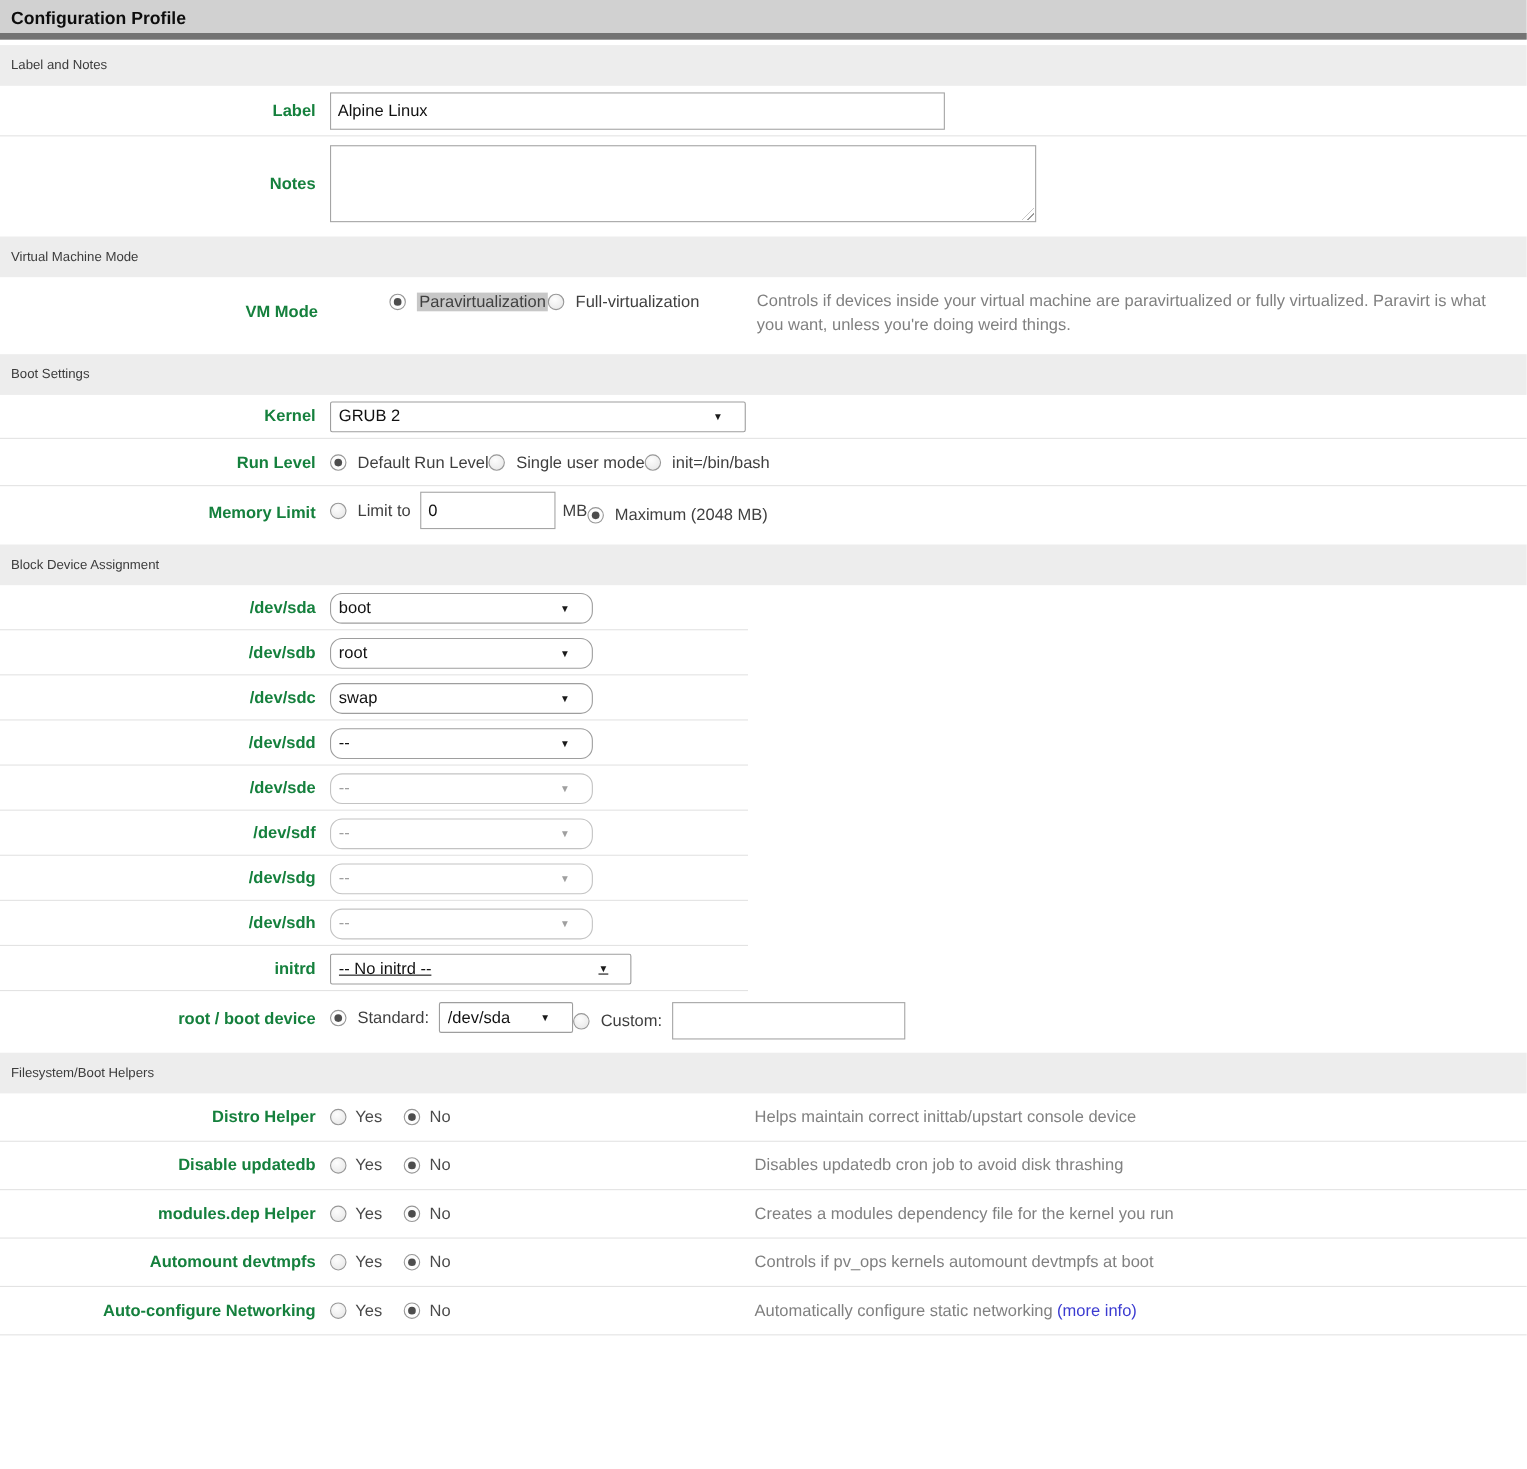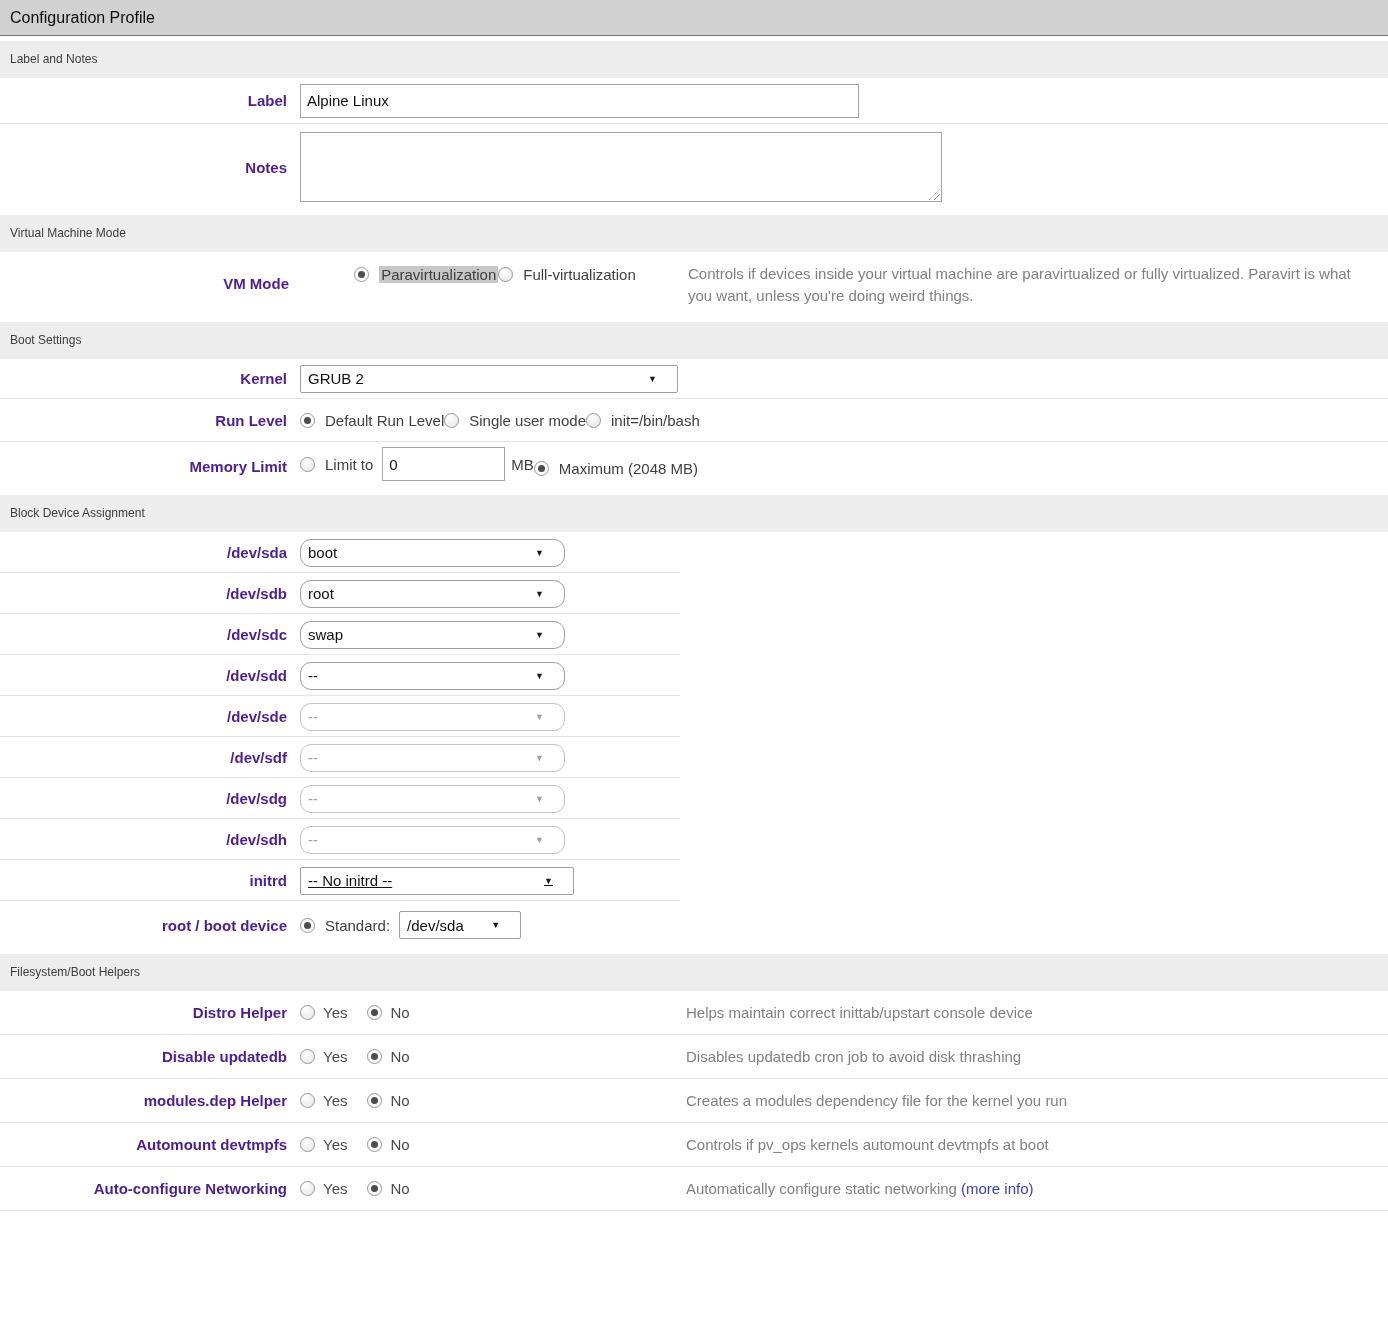--- a/index.html
+++ b/index.html
@@ -4,31 +4,31 @@
 <style>
   * { margin:0; padding:0; box-sizing:border-box; }
   html,body { background:#fff; }
   body {
     width:1388px; min-height:1335px;
     font-family:"Liberation Sans", sans-serif;
     font-size:15px; color:#222;
   }
   .title-bar {
     height:36px; line-height:36px; background:#d1d1d1;
-    border-bottom:1px solid #737373;
-    font-size:16px; font-weight:normal; color:#0d0d0d; padding-left:10px;
+    border-bottom:6px solid #737373;
+    font-size:16px; font-weight:bold; color:#0d0d0d; padding-left:10px;
   }
   .sec-header {
     height:37px; line-height:37px; background:#ededed;
     font-size:12px; color:#3c3c3c; padding-left:10px; margin-top:5px;
   }
   .row { display:flex; align-items:center; }
   .lab {
     width:300px; flex:none; text-align:right; padding-right:13px;
-    font-weight:bold; color:#4c1d95; font-size:15px;
+    font-weight:bold; color:#15803d; font-size:15px;
   }
   .ctlcol { display:flex; justify-content:center; }
   .fixedctl { width:386px; flex:none; }
   .help { color:#808080; font-size:15px; line-height:22px; padding-right:28px; }
   .bline { border-bottom:1px solid #e3e3e3; }
 
   
   .row-label-field { height:46px; }
   .row-notes { height:86px; }
   .row-vm { padding:8px 0 10px 0; align-items:flex-start;justify-content:flex-end; }
@@ -48,21 +48,21 @@
   
   .sel {
     height:28px; background:#fff; border:1px solid #9e9e9e; border-radius:2px;
     display:flex; align-items:center; padding:0 20px 0 7px;
     font-size:15px; color:#111; cursor:default;
   }
   .sel .sel-text { flex:1; white-space:nowrap; overflow:hidden; }
   .sel .arrow { font-size:9px; color:#1a1a1a; margin-left:8px; }
   .sel.disabled { color:#9f9f9f; border-color:#c3c3c3; }
   .sel.disabled .arrow { color:#9f9f9f; }
-  .w378 { width:378px; } .w239 { width:265px;border-radius:11px; } .w254 { width:274px;text-decoration:underline; } .w122 { width:122px; }
+  .w378 { width:378px; } .w239 { width:239px;border-radius:11px; } .w254 { width:274px;text-decoration:underline; } .w122 { width:122px; }
 
   
   .txt {
     height:27px; border:1px solid #a5a5a5; background:#fff; padding:16px 6px;
     font-size:15px; font-family:"Liberation Sans", sans-serif; color:#111;
   }
   .txt-label { width:559px; }
   .txt-mem { width:123px; }
   .txt-custom { width:212px; }
 
@@ -257,20 +257,25 @@
     <div class="lab">root / boot device</div>
     <div class="ctlcol">
       <div class="opt-line">
         <span class="radio checked"></span>
         <span class="opt-text inline-gap">Standard:</span>
         <div class="sel w122">
           <span class="sel-text">/dev/sda</span>
           <span class="arrow">▼</span>
         </div>
       </div>
+      <div class="opt-line" style="margin-top:3px;">
+        <span class="radio"></span>
+        <span class="opt-text inline-gap">Custom:</span>
+        <input class="txt txt-custom" type="text" value="" style="">
+      </div>
     </div>
   </div>
 
   <div class="sec-header">Filesystem/Boot Helpers</div>
 
   <div class="row hrow bline">
     <div class="lab">Distro Helper</div>
     <div class="yesno fixedctl">
       <span class="radio"></span>
       <span class="opt-text">Yes</span>

